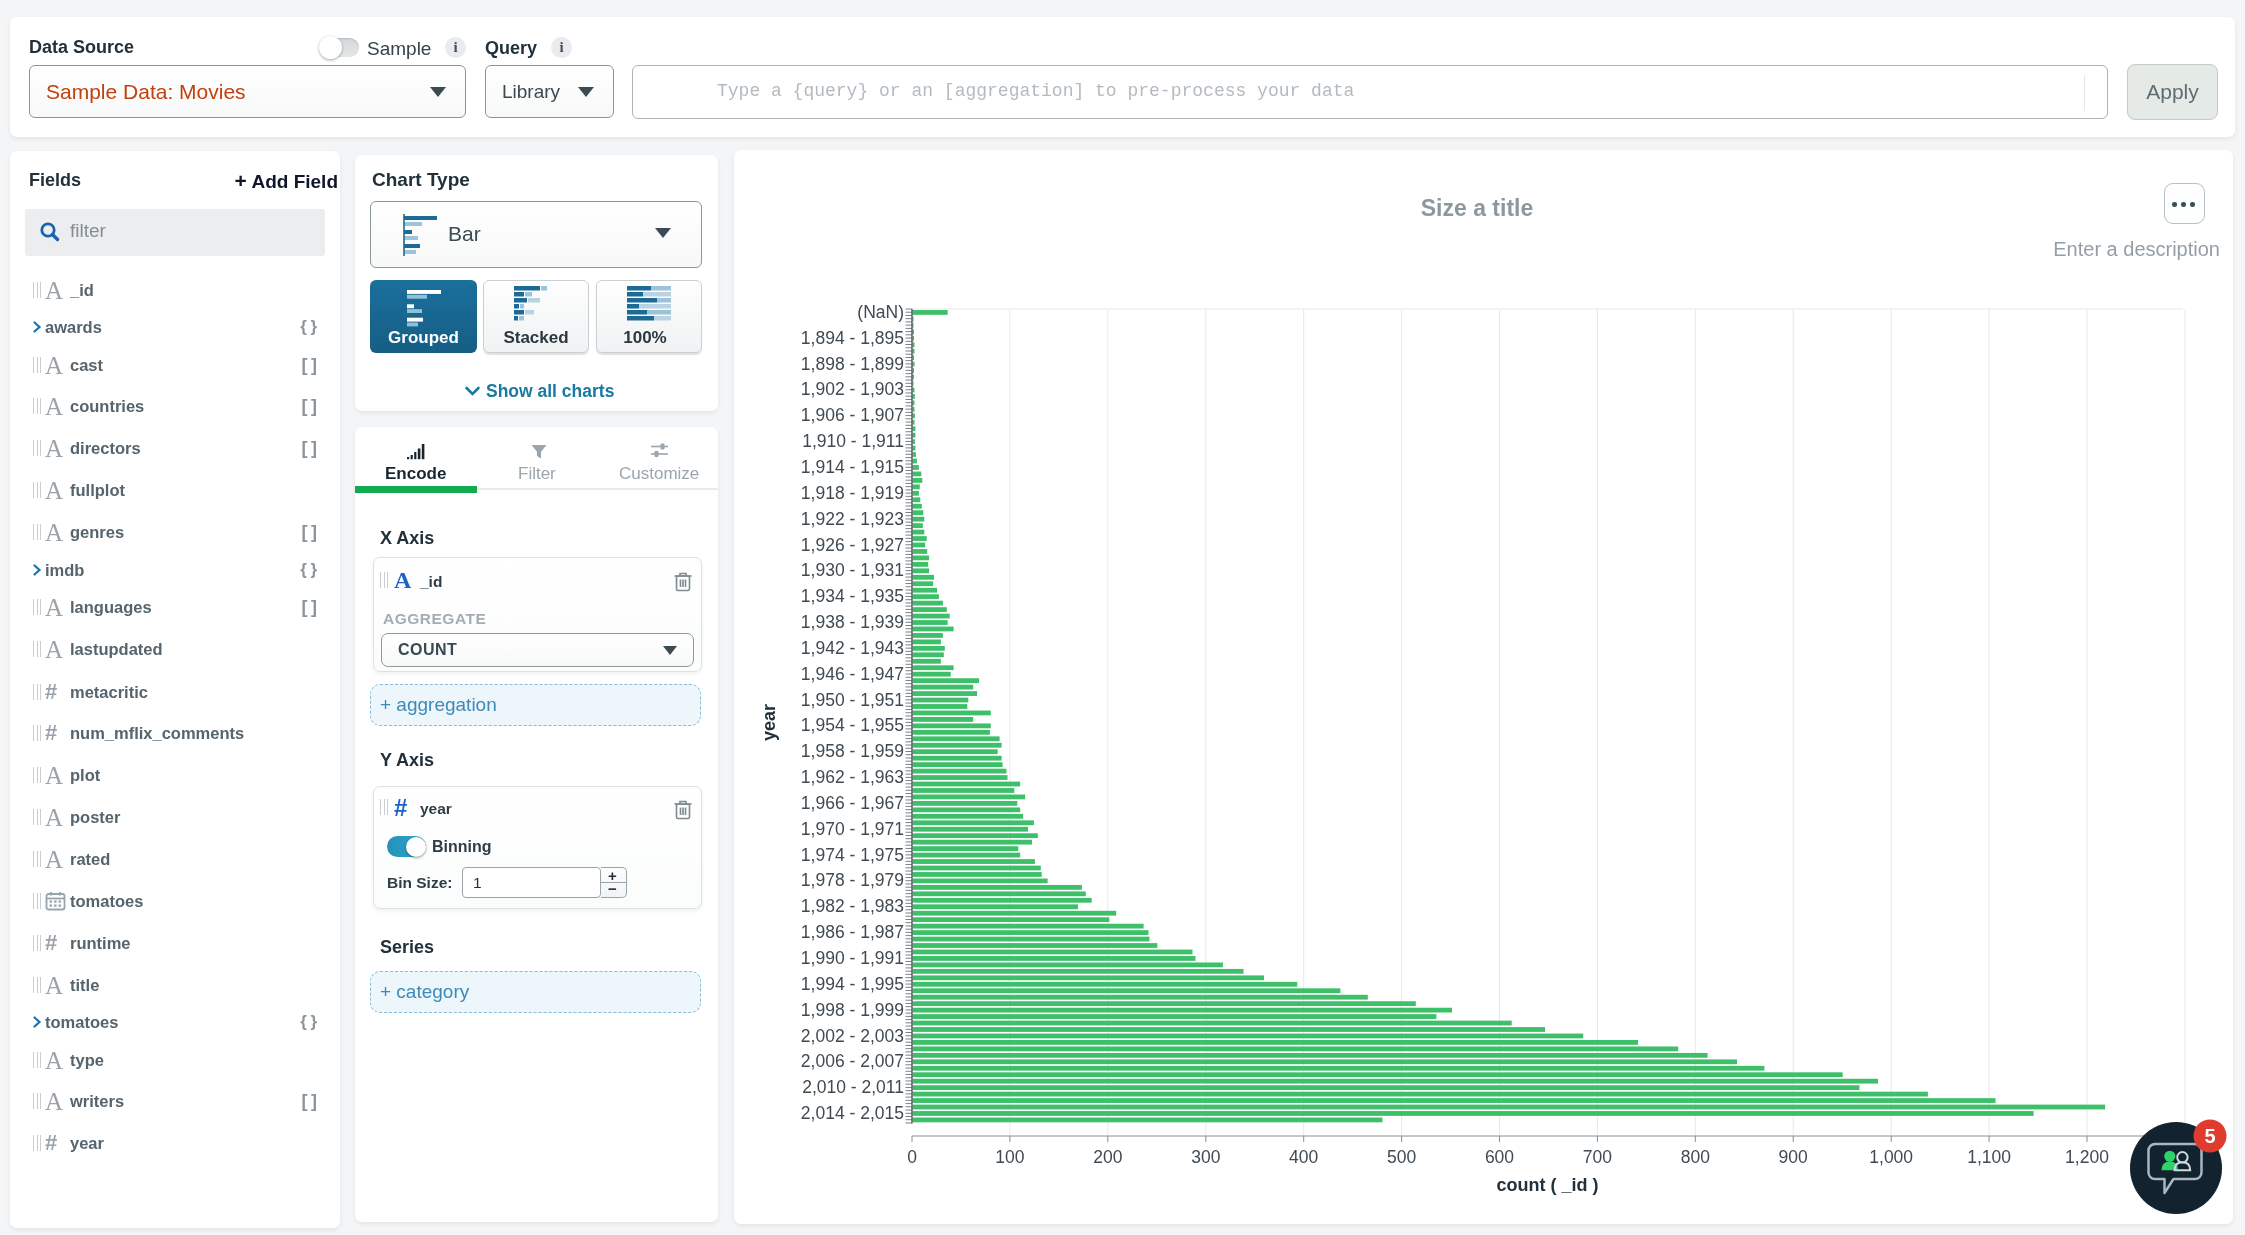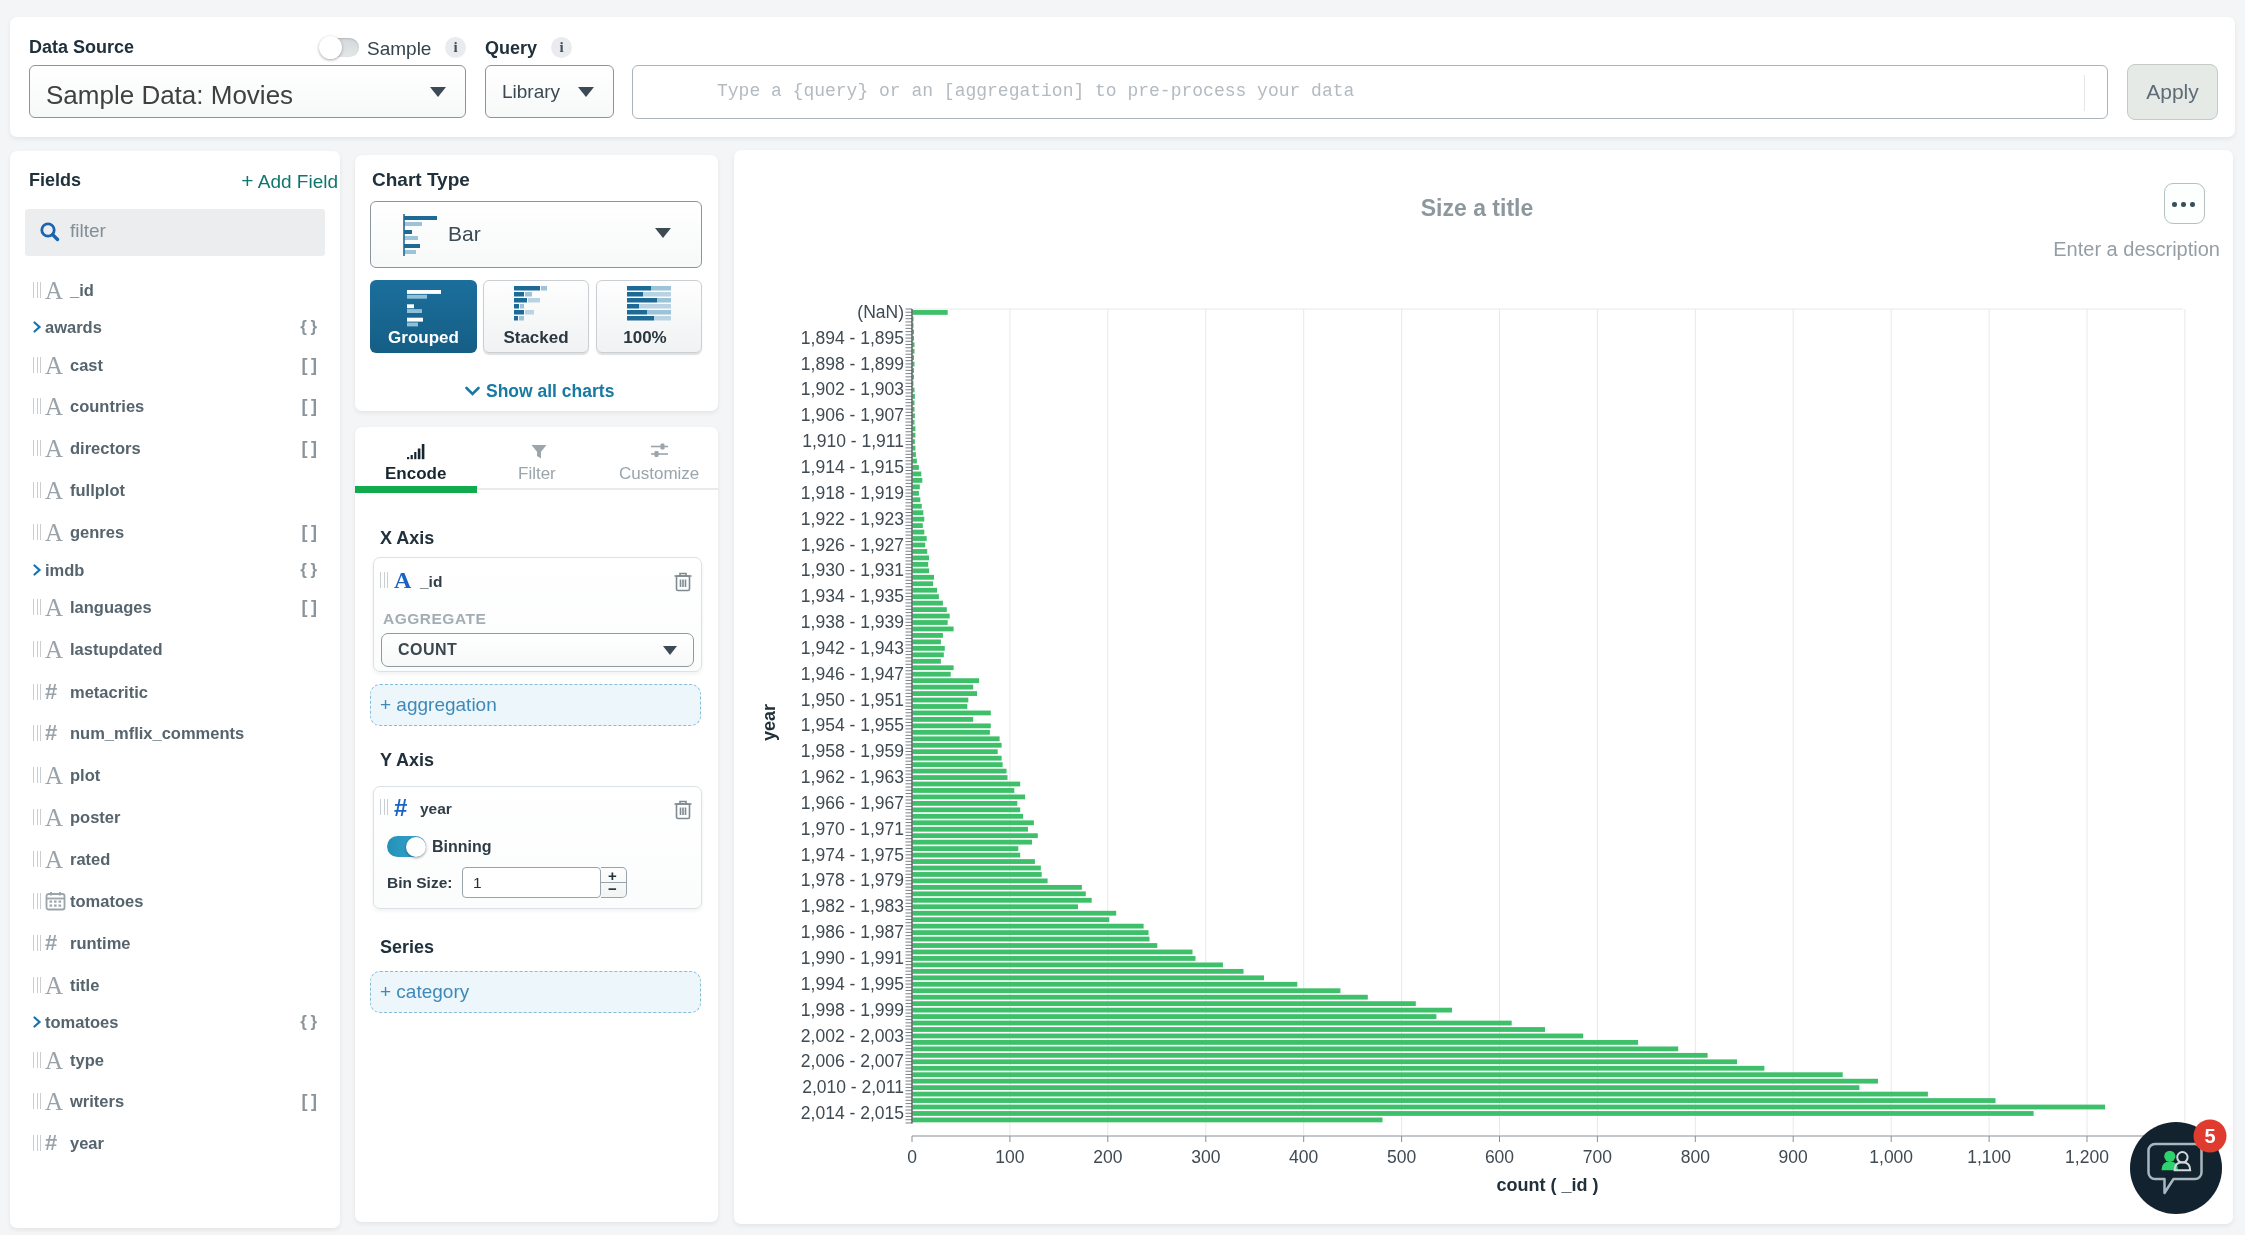--- a/index.html
+++ b/index.html
@@ -25,37 +25,37 @@
 <div class="b" style="position:absolute;left:29px;top:37px;font-size:18px">Data Source</div>
 
 <div style="position:absolute;left:320px;top:38px;width:39px;height:19px;border-radius:10px;background:linear-gradient(#d4d8da,#e4e7e8);box-shadow:inset 0 1px 2px rgba(0,0,0,.15)"></div>
 <div style="position:absolute;left:319px;top:36px;width:23px;height:23px;border-radius:50%;background:#fff;box-shadow:0 1px 3px rgba(0,0,0,.35)"></div>
 <div style="position:absolute;left:367px;top:38px;font-size:19px;color:#35444d">Sample</div>
 <div style="position:absolute;left:445px;top:37px;width:21px;height:21px;border-radius:50%;background:#e9ebee;text-align:center;font-family:'Liberation Serif',serif;font-weight:bold;font-size:15px;color:#444f58;line-height:21px">i</div>
 <div class="b" style="position:absolute;left:485px;top:38px;font-size:18px">Query</div>
 <div style="position:absolute;left:551px;top:37px;width:21px;height:21px;border-radius:50%;background:#e9ebee;text-align:center;font-family:'Liberation Serif',serif;font-weight:bold;font-size:15px;color:#444f58;line-height:21px">i</div>
 
 <div class="sel" style="left:29px;top:65px;width:437px;height:53px"></div>
-<div style="position:absolute;left:46px;top:80px;font-size:26px;color:#404040">Sample Data: Movies</div>
+<div style="position:absolute;left:46px;top:80px;font-size:21px;color:#c2410c">Sample Data: Movies</div>
 <div class="caret" style="left:430px;top:87px"></div>
 
 <div class="sel" style="left:485px;top:65px;width:129px;height:53px"></div>
 <div style="position:absolute;left:502px;top:81px;font-size:19px;color:#3a4952">Library</div>
 <div class="caret" style="left:578px;top:87px"></div>
 
 <div style="position:absolute;left:632px;top:65px;width:1476px;height:54px;background:#fff;border:1px solid #aab4ba;border-radius:6px"></div>
 <div style="position:absolute;left:717px;top:81px;font-family:'Liberation Mono',monospace;font-size:18px;color:#b3bac0">Type a {query} or an [aggregation] to pre-process your data</div>
 <div style="position:absolute;left:2084px;top:75px;width:1px;height:36px;background:#e4e6e8"></div>
 
 <div style="position:absolute;left:2127px;top:64px;width:91px;height:56px;background:#e6eae7;border:1.5px solid #c3cbc7;border-radius:8px;text-align:center;font-size:21px;color:#5d6c75;line-height:53px">Apply</div>
 
 <div class="card" style="left:10px;top:151px;width:330px;height:1077px"></div>
 <div style="position:absolute;left:10px;top:151px;width:346px;height:1077px">
   <div class="b" style="position:absolute;left:19px;top:19px;font-size:18px">Fields</div>
-  <div style="position:absolute;right:18px;top:18px;font-size:19px;font-weight:normal;color:#0f766e"><span style="font-size:21px">+</span> Add Field</div>
+  <div style="position:absolute;right:18px;top:18px;font-size:19px;font-weight:bold;color:#0f172a"><span style="font-size:21px">+</span> Add Field</div>
   <div style="position:absolute;left:15px;top:58px;width:300px;height:47px;background:#ebedee;border-radius:3px">
     <svg width="24" height="24" viewBox="0 0 24 24" style="position:absolute;left:13px;top:11px">
         <circle cx="10" cy="10" r="6.2" fill="none" stroke="#1c63ad" stroke-width="2.8"></circle>
         <line x1="14.5" y1="14.5" x2="19.5" y2="19.5" stroke="#1c63ad" stroke-width="3.4" stroke-linecap="round"></line>
       </svg>
     <span style="position:absolute;left:45px;top:11px;font-size:19px;color:#838e96">filter</span>
   </div>
   <div style="position:absolute;left:0;top:-151px;width:330px;height:0">
 <div class="frow" style="top:270.0px">
         <span style="position:absolute;left:60px;top:50%;transform:translateY(-50%)" class="fname">_id</span>

